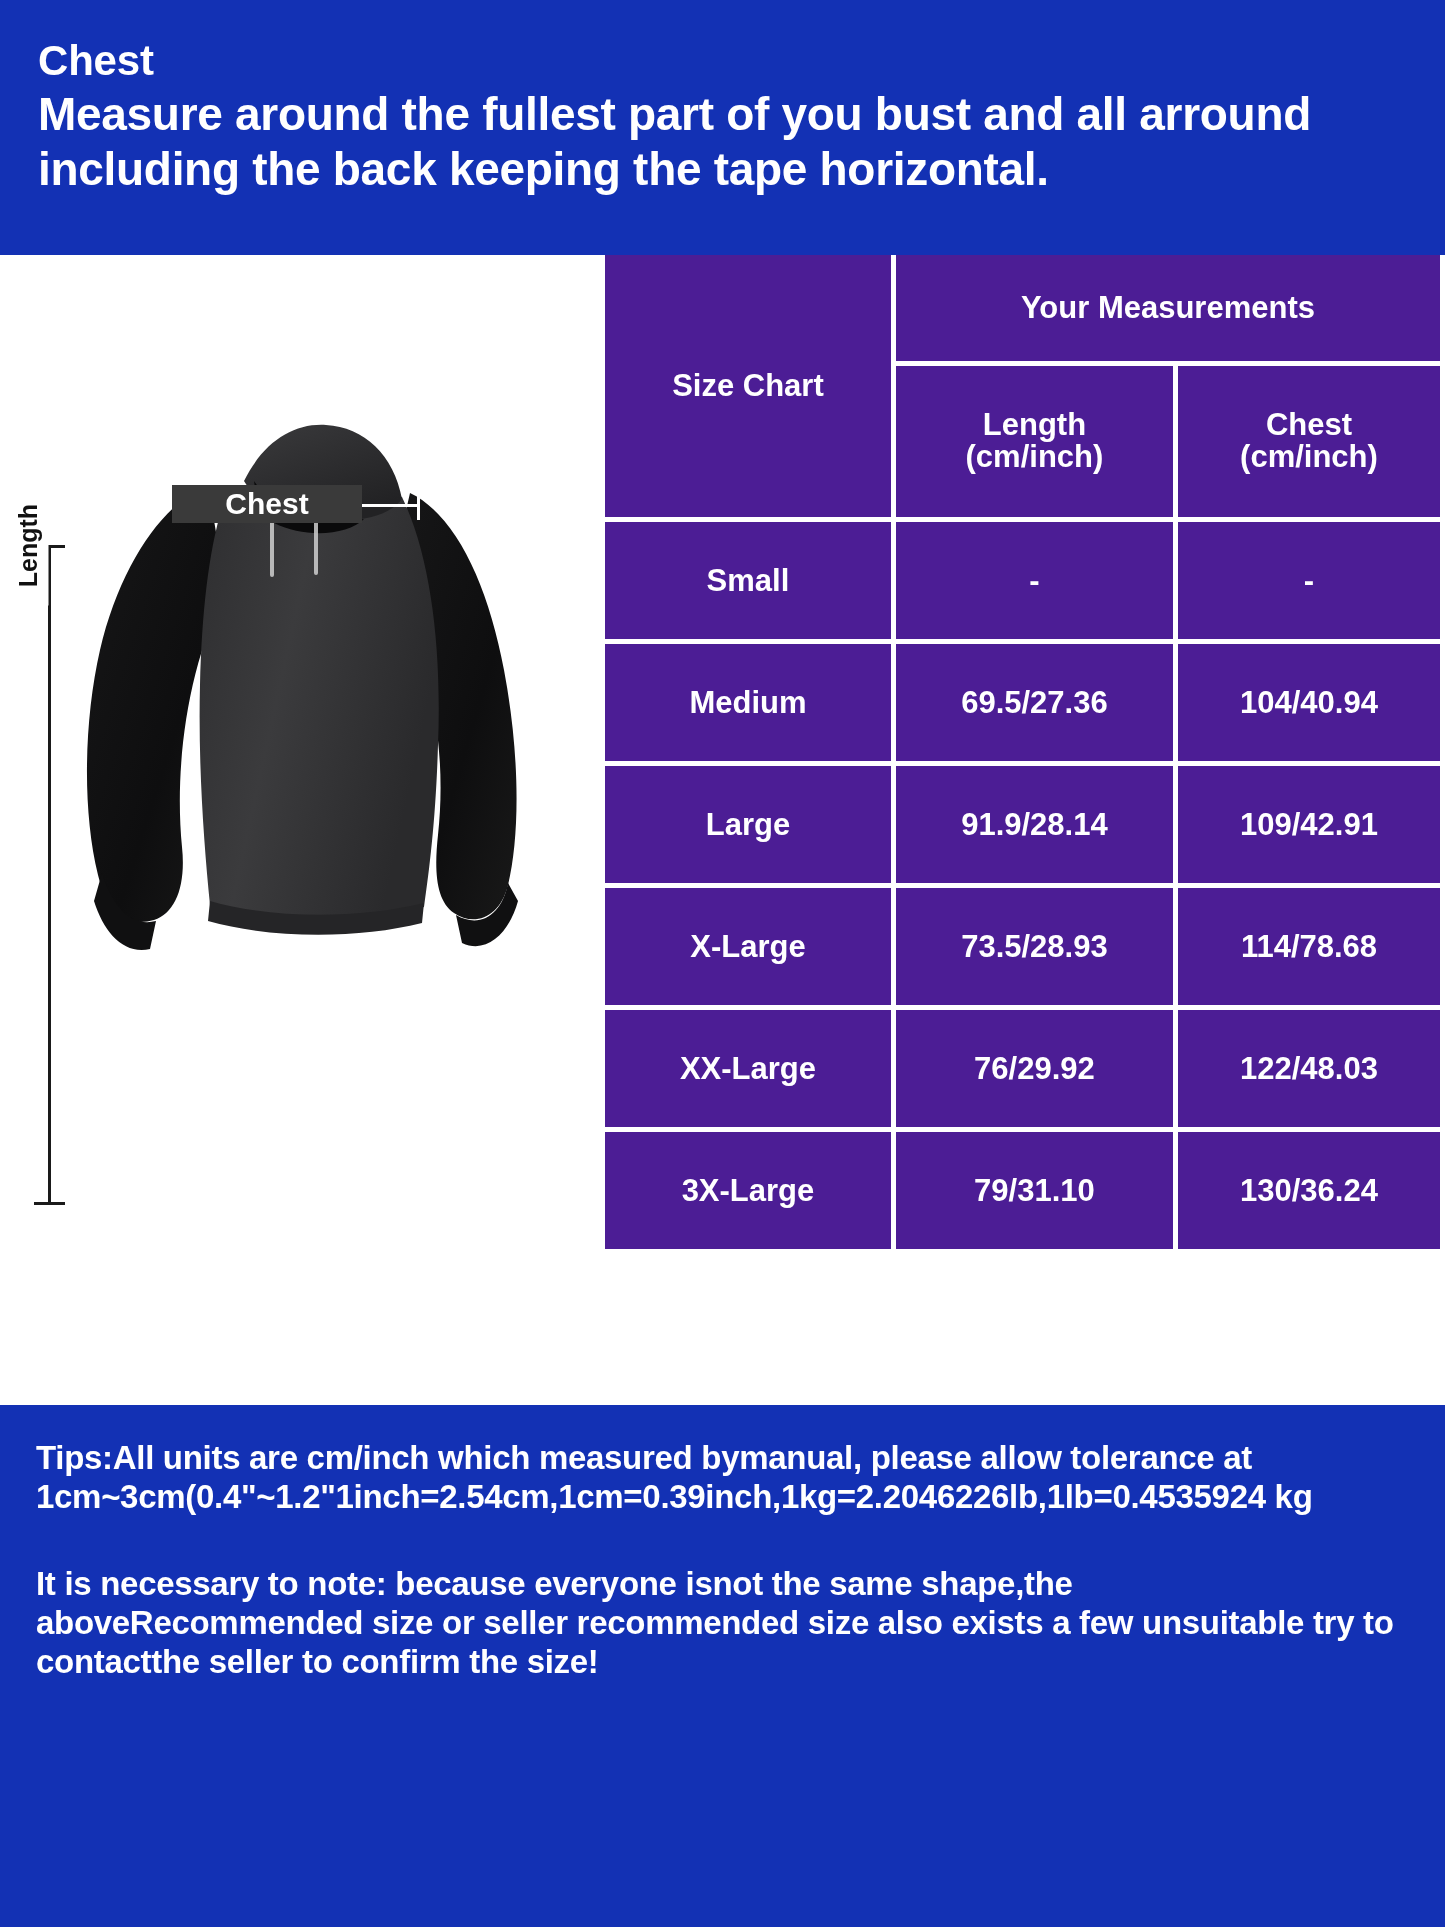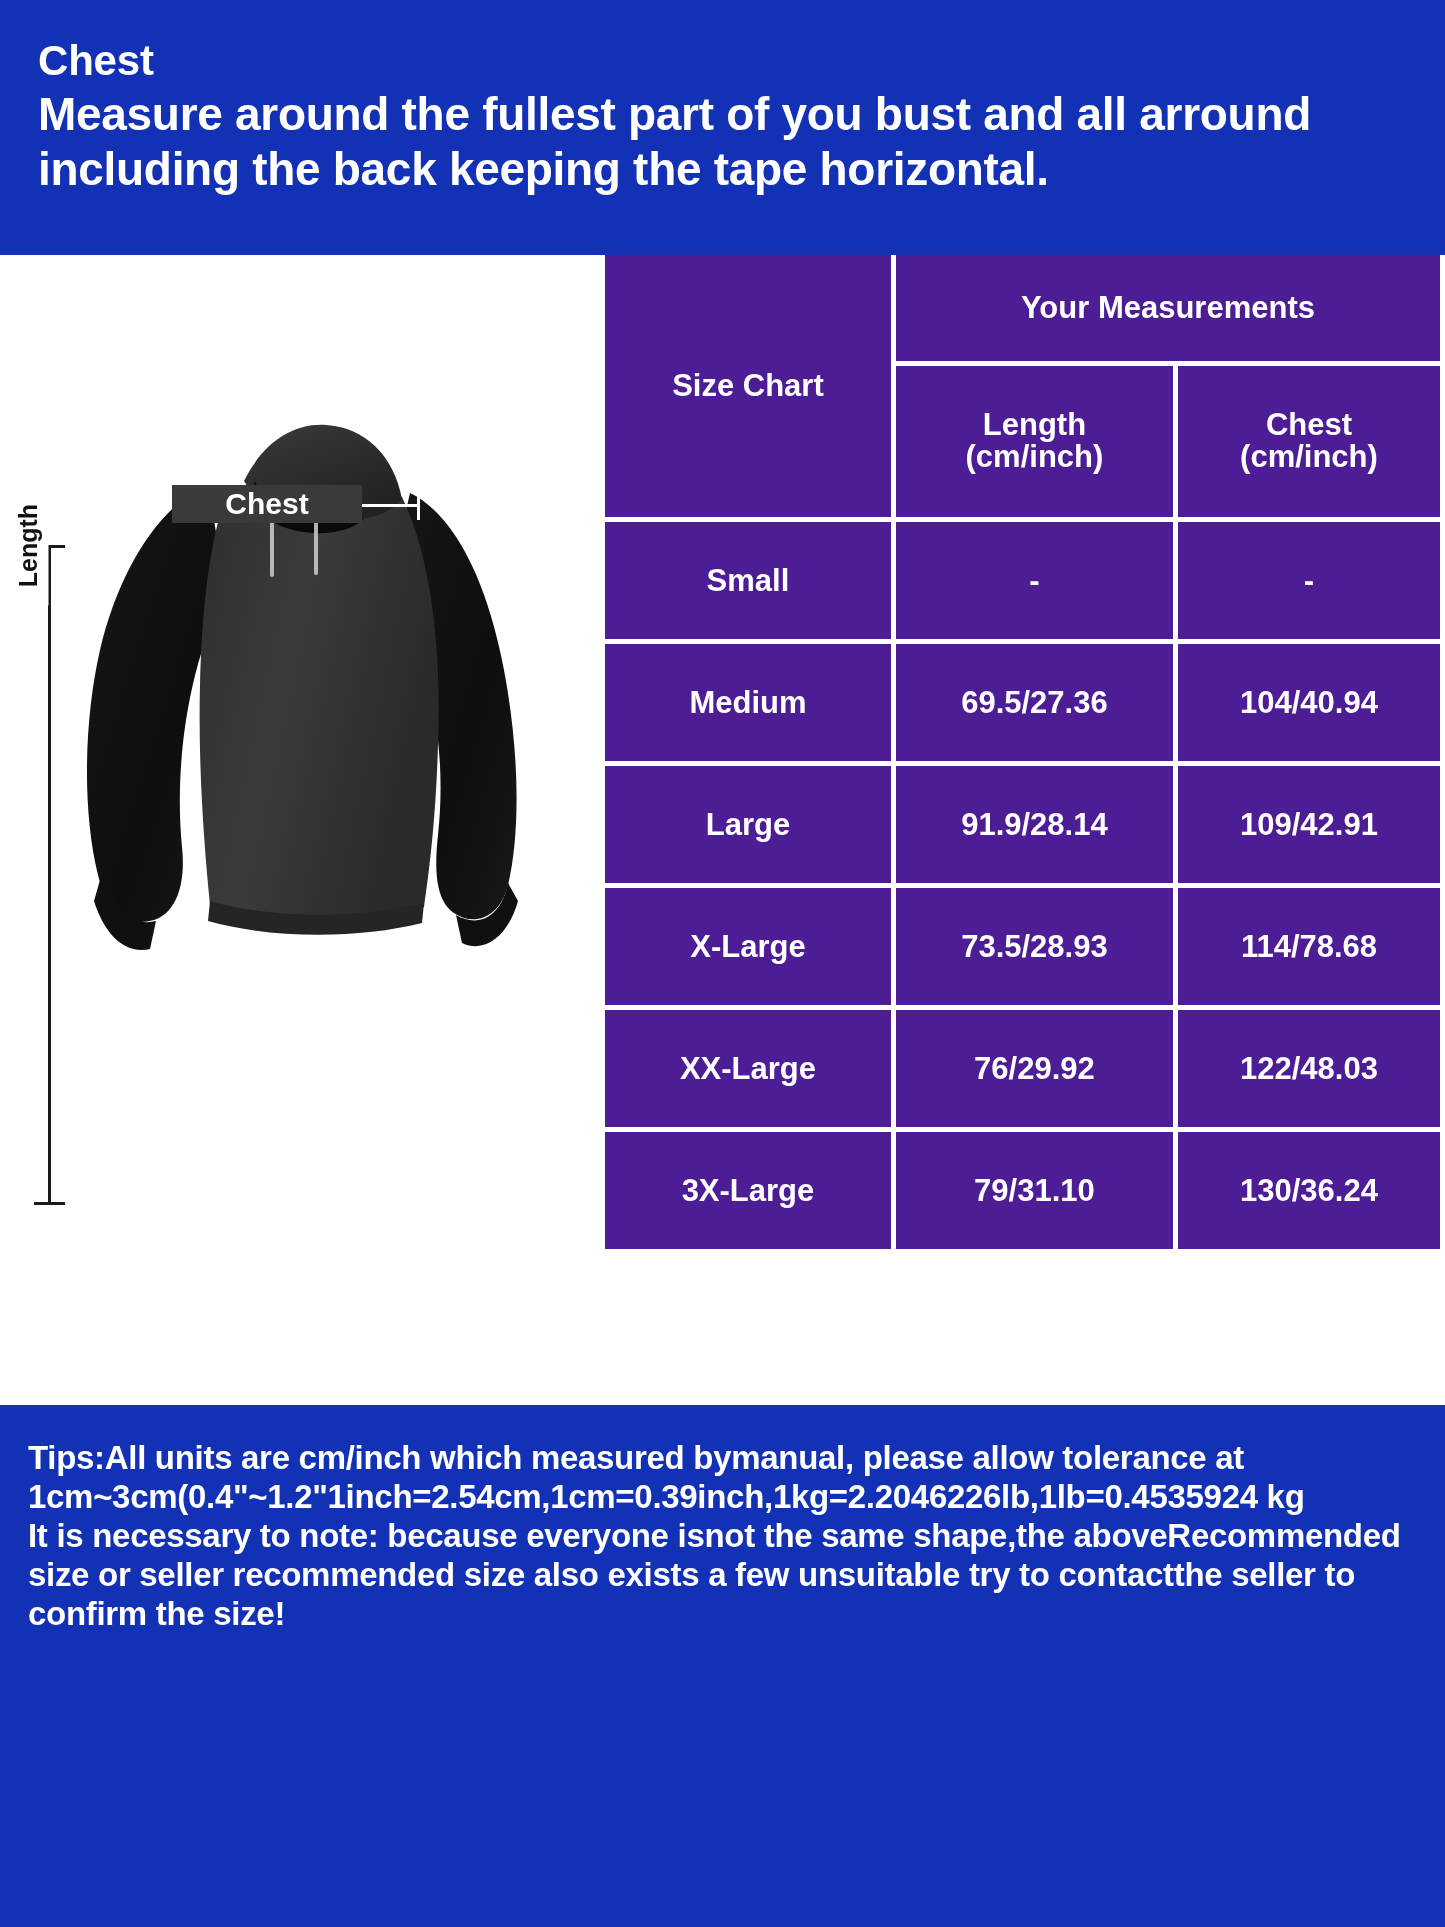--- a/index.html
+++ b/index.html
@@ -157,31 +157,31 @@
   th.sub-head { font-size: 31px; line-height: 1.06; height: 150px; }
   td.data-row { height: 117px; margin-left: 24px; }
   td.small-row { height: 117px; margin-top: 32px; }
 
   
   .footer {
     position: absolute;
     left: 0; top: 1405px;
     width: 1445px; height: 522px;
     background: #1331b4;
-    padding: 34px 40px 0 28px;
+    padding: 34px 40px 0 36px;
   }
   .footer p {
     color: #ffffff;
     font-size: 33px;
     font-weight: bold;
     line-height: 1.18;
     margin: 0;
     letter-spacing: -0.3px;
   }
-  .footer p.second { }
+  .footer p.second { margin-top: 48px; }
 </style>
 </head>
 <body>
 
 <div class="page">
 
   <div class="header">
     <div class="header-title">Chest</div>
     <div class="header-sub">Measure around the fullest part of you bust and all arround including the back keeping the tape horizontal.</div>
   </div>

